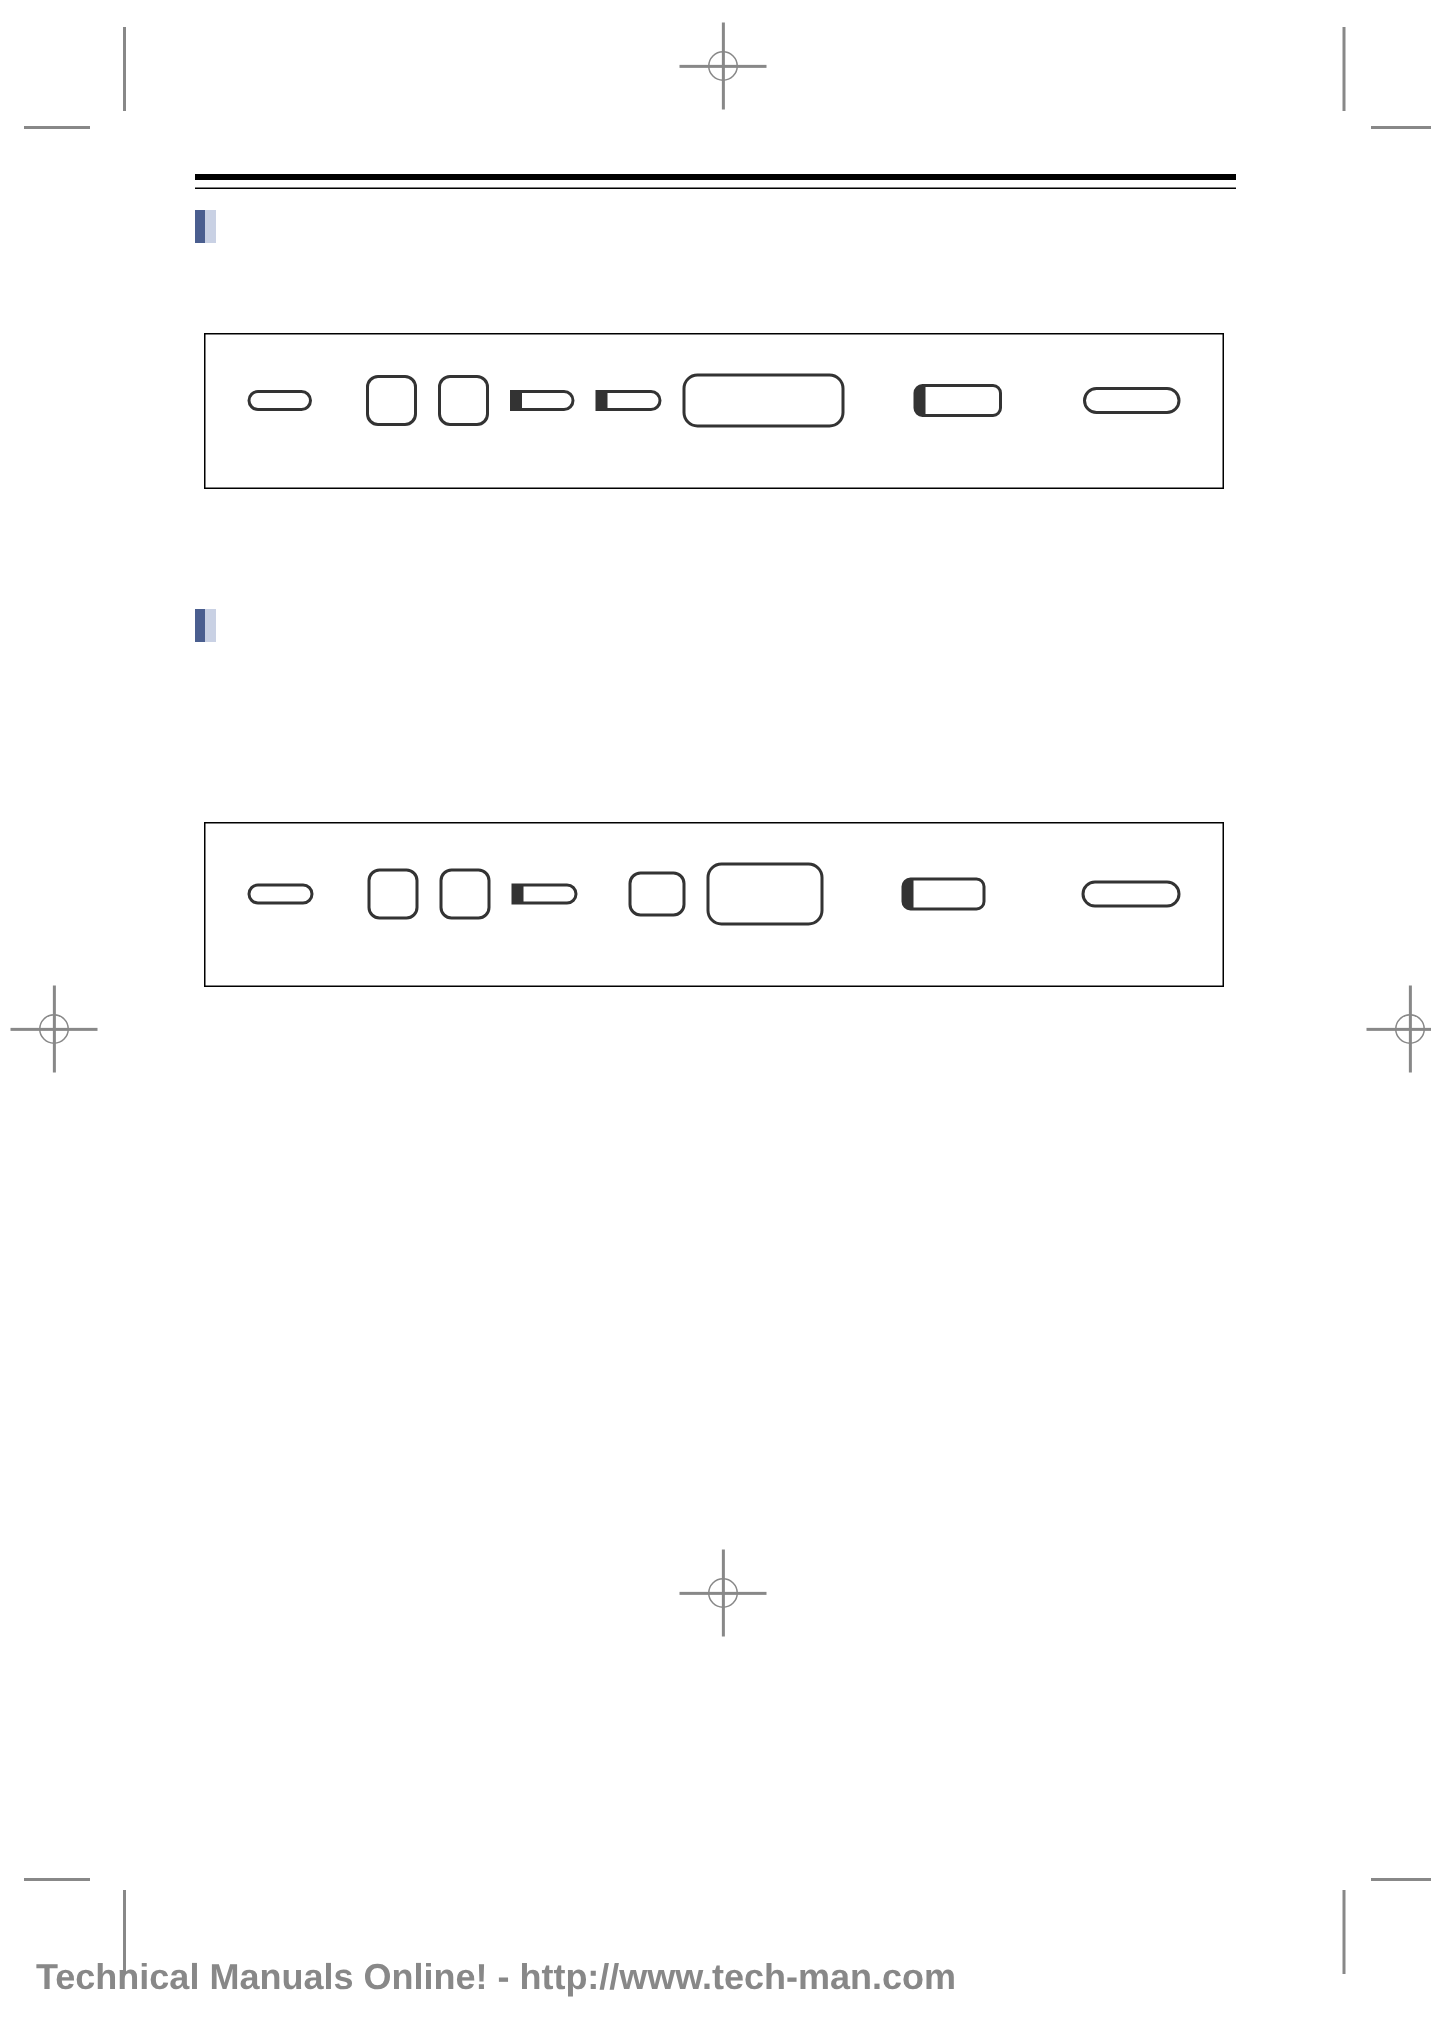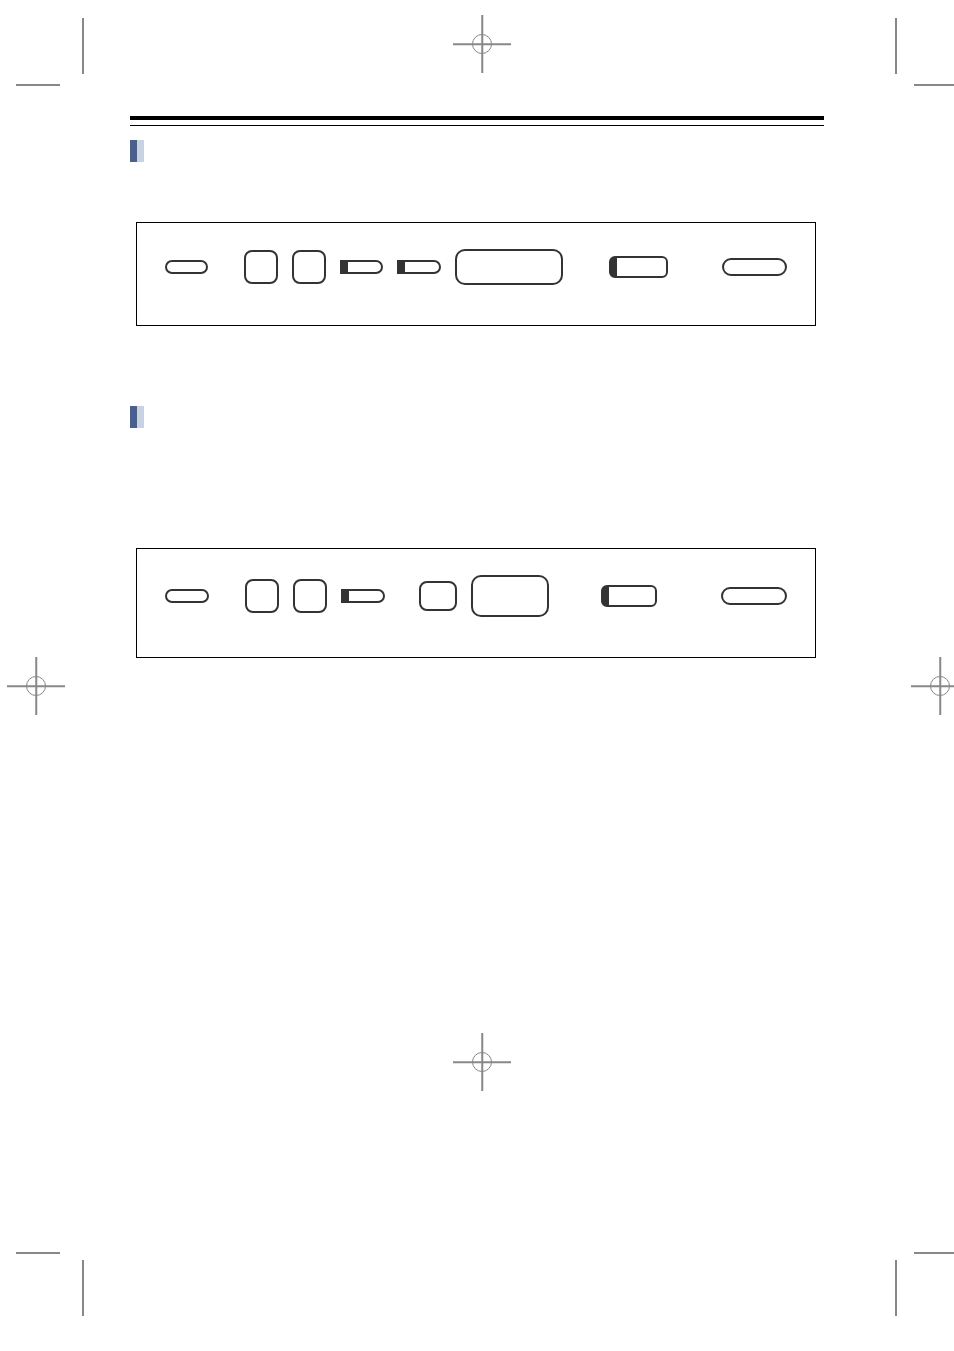--- a/index.html
+++ b/index.html
@@ -148,14 +148,15 @@
         <div class="shape slot-lg2"></div>
         <div style="width:24px"></div>
         <div class="shape slot-md2"></div>
         <div style="width:36px"></div>
         <div class="shape pill-w"></div>
       </div>
     </div>
 
   </div>
 
+  <div class="footer">Technical Manuals Online! - http://www.tech-man.com</div>
 
 </div>
 
 </body></html>

